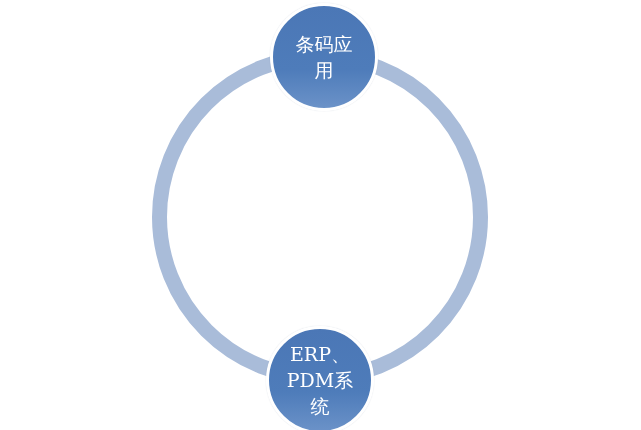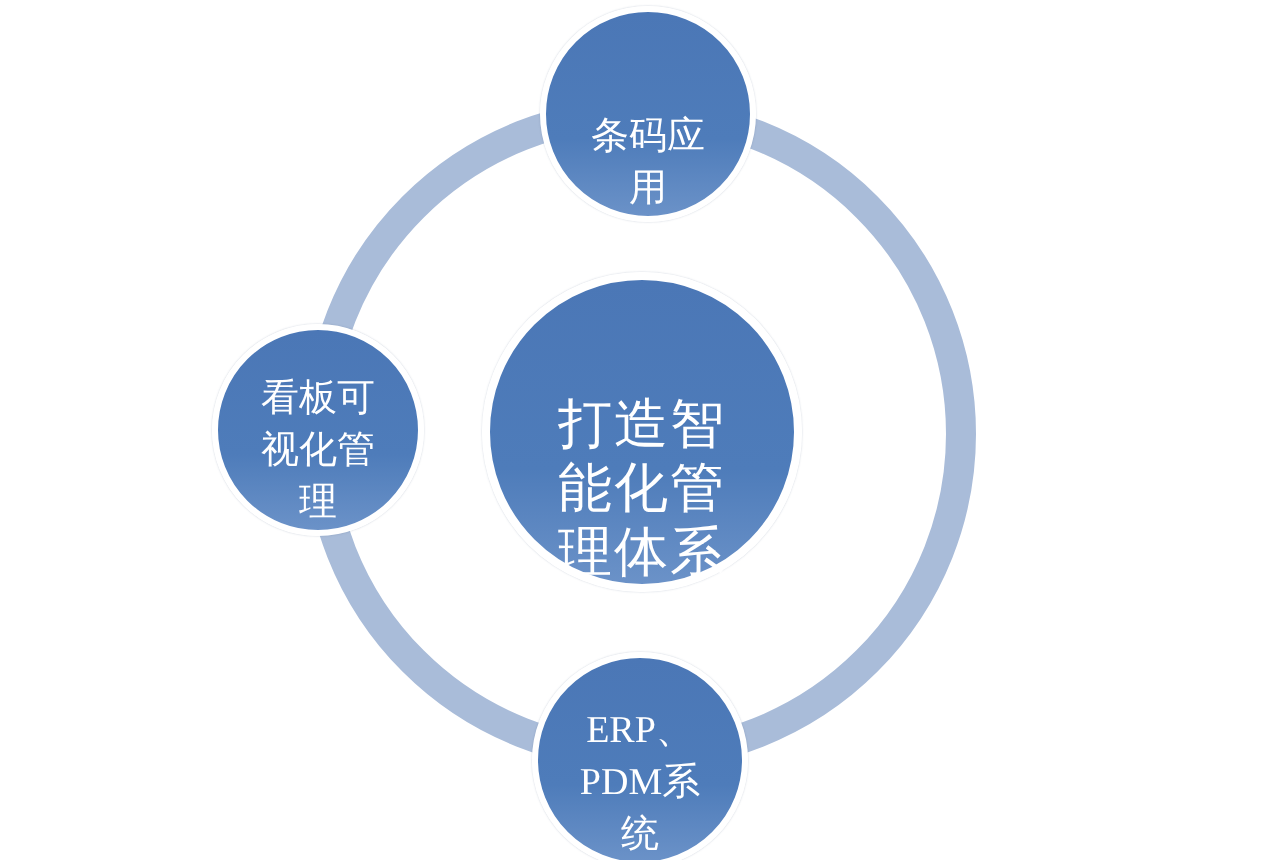--- a/index.html
+++ b/index.html
@@ -31,25 +31,24 @@
     position: absolute;
     box-sizing: border-box;
     border-radius: 50%;
     background: linear-gradient(180deg,
                 var(--node-fill-top, #4b77b6) 0%,
                 var(--node-fill, #4e7cba) 62%,
                 var(--node-fill-bottom, #6b92c8) 100%);
     border: 3px solid var(--node-border, #ffffff);
     box-shadow: 0 0 1px rgba(90,110,140,0.35);
     display: flex;
-    align-items: flex-end;
+    align-items: center;
     justify-content: center;
     z-index: 2;
     text-align: center;
-    font-family: Liberation Serif, serif;
   }
   .node-text {
     display: block;
     white-space: pre-line;
     color: var(--text-color, #ffffff);
     text-align: center;
   }
   .node.center {
     left: 241px;
     top: 136px;
@@ -71,37 +70,27 @@
   .node.sat-bottom { left: 266px; top: 326px; width: 108px; height: 108px; }
   .node.sat-left   { left: 106px; top: 162px; width: 106px; height: 106px; }
 </style>
 </head>
 <body>
 
 <div class="canvas">
 
   <div class="ring"></div>
 
-  <div class="node center">
-    <span class="node-text">打造智
-能化管
-理体系</span>
-  </div>
 
   <div class="node sat sat-top">
     <span class="node-text">条码应
 用</span>
   </div>
 
 
   <div class="node sat sat-bottom">
     <span class="node-text">ERP、
 PDM系
 统</span>
   </div>
 
-  <div class="node sat sat-left">
-    <span class="node-text">看板可
-视化管
-理</span>
-  </div>
 
 </div>
 
 </body></html>

